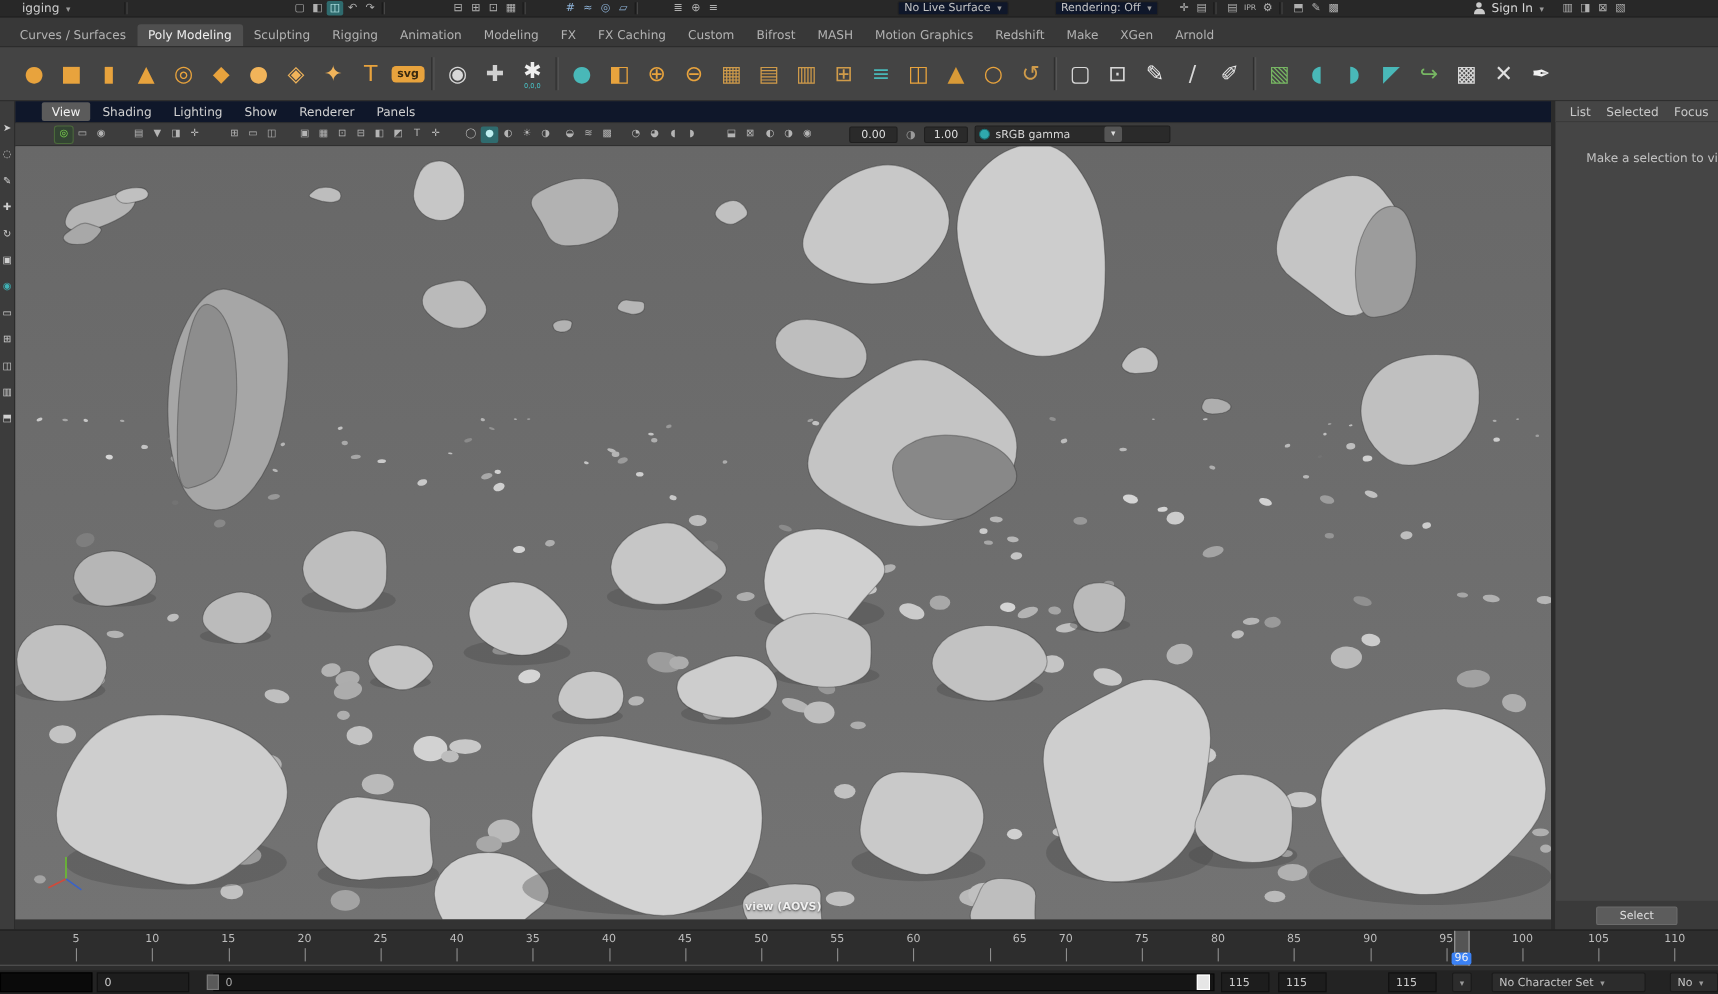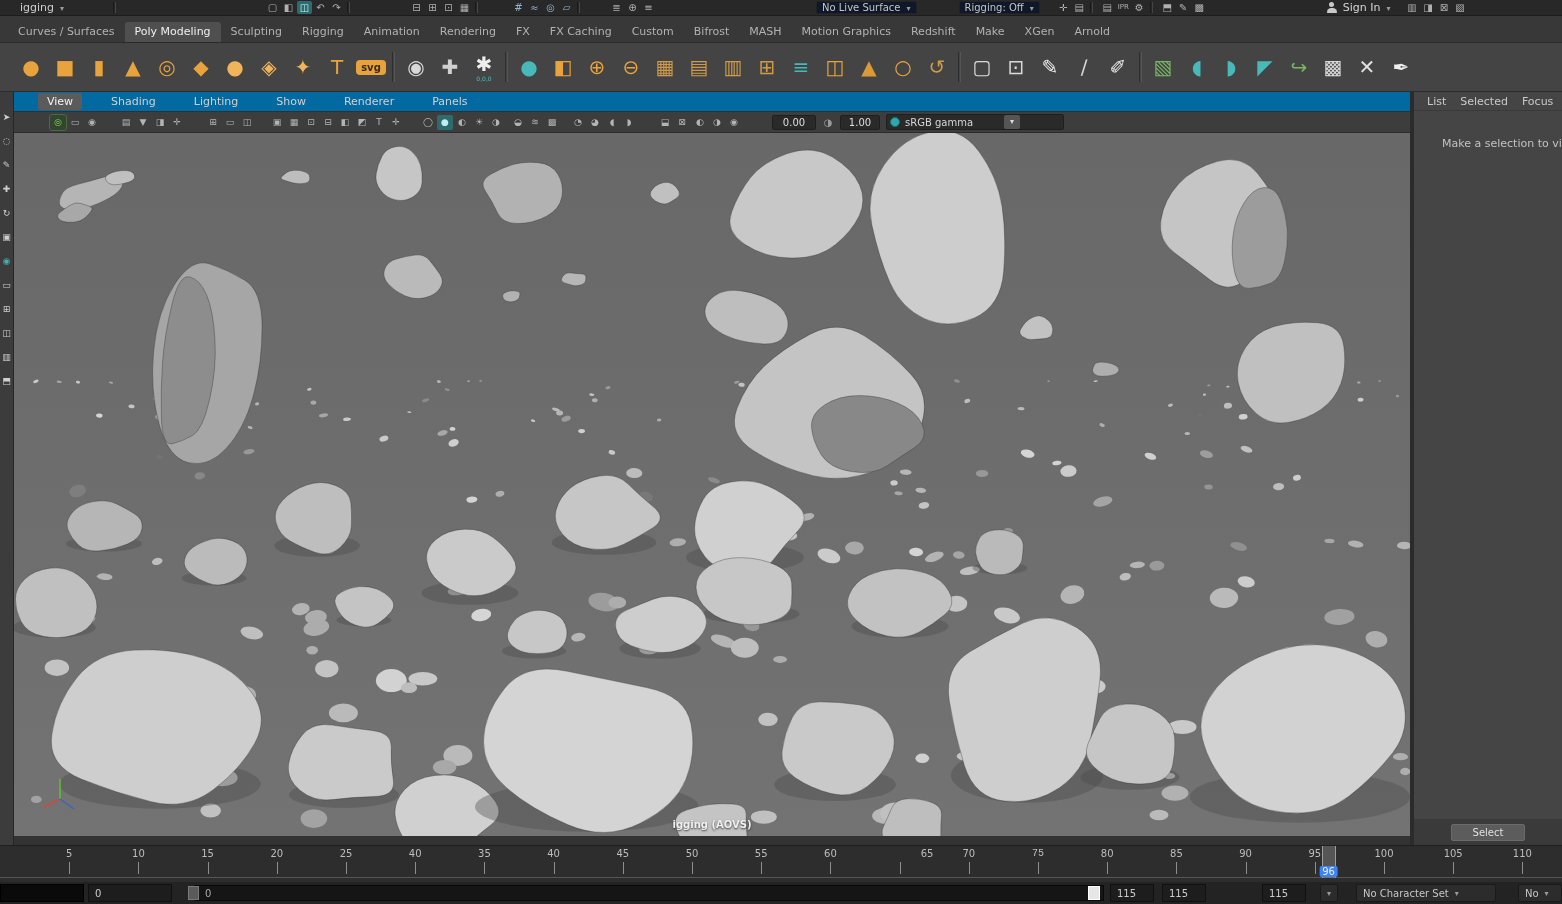--- a/index.html
+++ b/index.html
@@ -41,22 +41,22 @@
   .shelf-sep{width:3px;height:30px;border-left:1px solid #2e2e2e;border-right:1px solid #555;margin:0 4px}
 
   
   .main{position:absolute;left:0;top:92px;width:1562px;height:753px;background:#2b2b2b}
   .toolbox{position:absolute;left:0;top:0;width:14px;height:753px;background:#3c3c3c;border-right:1px solid #262626;
            display:flex;flex-direction:column;align-items:center;padding-top:18px;gap:10px;overflow:hidden}
   .tb-icon{width:13px;height:14px;text-align:center;line-height:14px;font-size:9px;color:#cfcfcf;cursor:pointer}
   .tb-icon.teal{color:#3fb1b5}
 
   .viewport-panel{position:absolute;left:14px;top:0;width:1396px;height:753px;background:#3f3f3f}
-  .vp-menubar{position:absolute;left:0;top:0;width:100%;height:20px;background:#0369a1;border-bottom:1px solid #303030;
-              display:flex;align-items:center;padding-left:24px;gap:20px}
+  .vp-menubar{position:absolute;left:0;top:0;width:100%;height:20px;background:#0f172a;border-bottom:1px solid #303030;
+              display:flex;align-items:center;padding-left:24px;gap:2px}
   .vp-menu{padding:2px 9px;font-size:11px;color:#d0d0d0;cursor:pointer;border-radius:2px;white-space:nowrap}
   .vp-menu.active{background:#5b5b5b;color:#f2f2f2}
   .vp-toolbar{position:absolute;left:0;top:20px;width:100%;height:21px;background:#3d3d3d;border-bottom:1px solid #2c2c2c;
               display:flex;align-items:center;overflow:hidden}
   .vp-icon{width:16px;height:15px;line-height:15px;text-align:center;font-size:9px;color:#b4b4b4;cursor:pointer}
   .vp-icon.hl-green{color:#7ddc4f;background:#343;border-radius:2px;outline:1px solid #4a6a3a}
   .vp-icon.hl-teal{color:#bfeff0;background:#2f6b6e;border-radius:2px}
   .vp-field{height:15px;background:#2a2a2a;border:1px solid #1f1f1f;color:#ddd;font-size:10px;
             display:flex;align-items:center;justify-content:center;border-radius:2px}
   .gamma-glyph{width:16px;text-align:center;color:#9a9a9a;font-size:10px}
@@ -142,21 +142,21 @@
           <div class="sl-icon">≣</div>
           <div class="sl-icon">⊕</div>
           <div class="sl-icon">≡</div>
         </div>
       </span>
     <div class="sl-dd" style="margin-left:160px">
       <span>No Live Surface</span>
       <span class="caret"></span>
     </div>
     <div class="sl-dd" style="margin-left:42px">
-      <span>Rigging: Off</span>
+      <span>Rendering: Off</span>
       <span class="caret"></span>
     </div>
     <span id="slMid" style="display:flex;align-items:center">
         <div class="sl-group" style="margin-left: 16px;">
           <div class="sl-icon">✛</div>
           <div class="sl-icon">▤</div>
         </div>
         <div class="sl-sep"></div>
         <div class="sl-group" style="margin-left: 4px;">
           <div class="sl-icon">▤</div>
@@ -184,21 +184,21 @@
         </div>
       </span>
   </div>
 
   <div class="shelf-tabs" id="shelfTabs">
       <div class="shelf-tab">Curves / Surfaces</div>
       <div class="shelf-tab active">Poly Modeling</div>
       <div class="shelf-tab">Sculpting</div>
       <div class="shelf-tab">Rigging</div>
       <div class="shelf-tab">Animation</div>
-      <div class="shelf-tab">Rendering</div>
+      <div class="shelf-tab">Modeling</div>
       <div class="shelf-tab">FX</div>
       <div class="shelf-tab">FX Caching</div>
       <div class="shelf-tab">Custom</div>
       <div class="shelf-tab">Bifrost</div>
       <div class="shelf-tab">MASH</div>
       <div class="shelf-tab">Motion Graphics</div>
       <div class="shelf-tab">Redshift</div>
       <div class="shelf-tab">Make</div>
       <div class="shelf-tab">XGen</div>
       <div class="shelf-tab">Arnold</div>
@@ -685,21 +685,21 @@
               <path d="M1160.7,604.7Q1161.7,618.8 1158.5,633.0Q1155.3,647.1 1137.8,650.0Q1120.3,652.8 1104.9,648.3Q1089.5,643.8 1079.2,633.2Q1068.9,622.6 1074.0,610.7Q1079.1,598.8 1085.8,585.7Q1092.5,572.5 1111.6,571.1Q1130.7,569.7 1145.2,580.2Q1159.7,590.6 1160.7,604.7Z" fill="#c6c6c6" stroke="rgba(40,40,40,0.35)" stroke-width="1"></path>
               <ellipse cx="1286" cy="663.92" rx="110.19999999999999" ry="25.8" fill="#4a4a4a" opacity="0.38"></ellipse>
               <path d="M1388.8,566.1Q1397.0,596.2 1378.8,619.7Q1360.6,643.1 1335.2,663.1Q1309.8,683.1 1272.0,679.7Q1234.2,676.2 1214.5,654.0Q1194.7,631.8 1188.3,605.8Q1181.9,579.7 1202.6,554.6Q1223.2,529.6 1263.5,517.1Q1303.8,504.6 1342.2,520.3Q1380.6,536.0 1388.8,566.1Z" fill="#d2d2d2" stroke="rgba(40,40,40,0.35)" stroke-width="1"></path>
             </g>
             <g stroke-width="1.5">
               <line x1="46" y1="666" x2="46" y2="646" stroke="#6abe30"></line>
               <line x1="46" y1="666" x2="30" y2="674" stroke="#d04a3a"></line>
               <line x1="46" y1="666" x2="60" y2="676" stroke="#3a62c8"></line>
             </g>
           </svg>
-        <div class="persp-label">igging (AOVS)</div>
+        <div class="persp-label">view (AOVS)</div>
       </div>
       <div class="vp-bottom-strip"></div>
     </div>
 
     <div class="gutter"></div>
 
     <div class="right-panel">
       <div class="rp-tabs" id="rpTabs">
           <div class="rp-tab">List</div>
           <div class="rp-tab">Selected</div>
@@ -735,21 +735,21 @@
         <div class="tl-num" style="left: 692px;">50</div>
         <div class="tl-tick" style="left: 692px;"></div>
         <div class="tl-num" style="left: 761.2px;">55</div>
         <div class="tl-tick" style="left: 761.2px;"></div>
         <div class="tl-num" style="left: 830.4px;">60</div>
         <div class="tl-tick" style="left: 830.4px;"></div>
         <div class="tl-num" style="left: 927px;">65</div>
         <div class="tl-tick" style="left: 899.6px;"></div>
         <div class="tl-num" style="left: 968.8px;">70</div>
         <div class="tl-tick" style="left: 968.8px;"></div>
-        <div class="tl-num" style="left: 1038px; font-family: Liberation Mono, monospace;">75</div>
+        <div class="tl-num" style="left: 1038px;">75</div>
         <div class="tl-tick" style="left: 1038px;"></div>
         <div class="tl-num" style="left: 1107.2px;">80</div>
         <div class="tl-tick" style="left: 1107.2px;"></div>
         <div class="tl-num" style="left: 1176.4px;">85</div>
         <div class="tl-tick" style="left: 1176.4px;"></div>
         <div class="tl-num" style="left: 1245.6px;">90</div>
         <div class="tl-tick" style="left: 1245.6px;"></div>
         <div class="tl-num" style="left: 1314.8px;">95</div>
         <div class="tl-tick" style="left: 1314.8px;"></div>
         <div class="tl-num" style="left: 1384px;">100</div>

